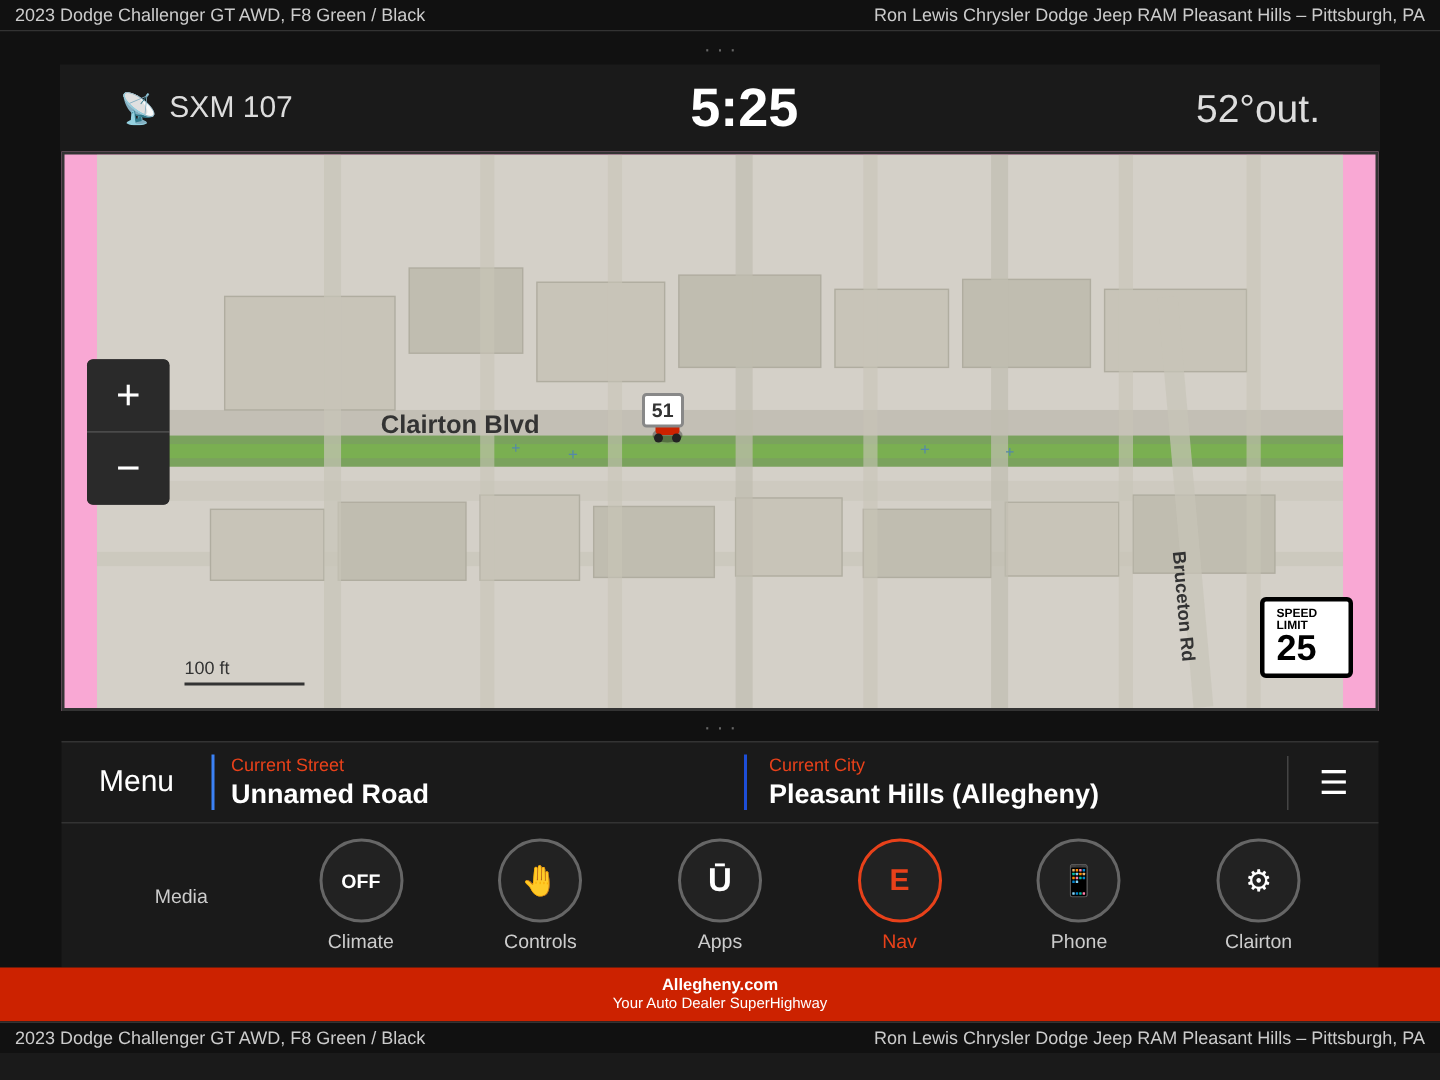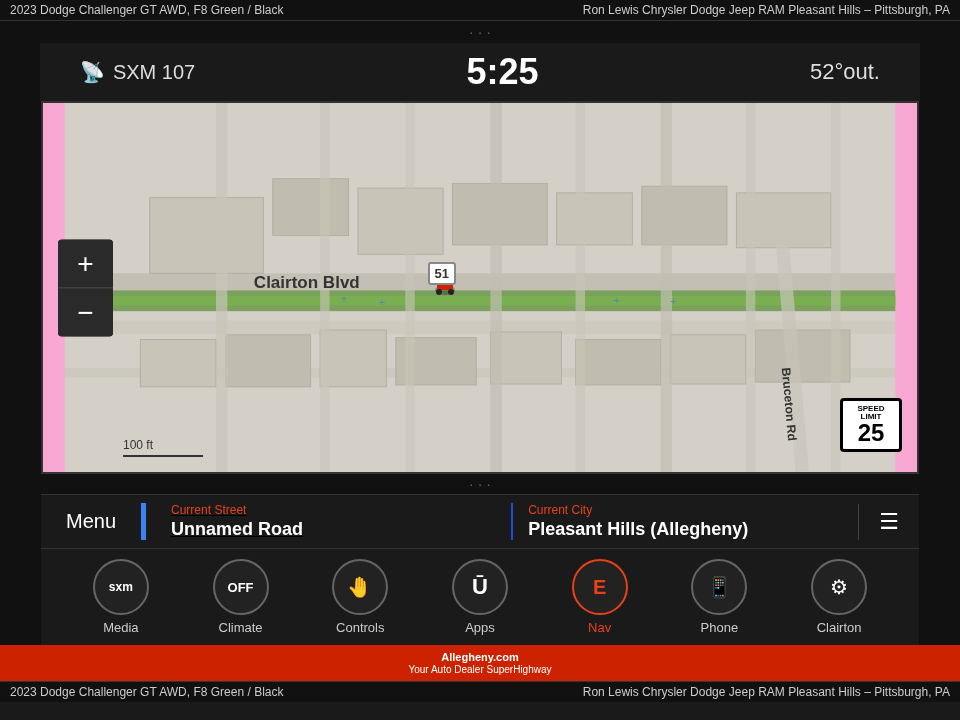--- a/index.html
+++ b/index.html
@@ -40,21 +40,21 @@
       gap: 8px;
       font-size: 20px;
       color: #ddd;
     }
     .header-status .time {
       font-size: 36px;
       font-weight: bold;
       color: white;
     }
     .header-status .temp {
-      font-size: 22px;
+      font-size: 26px;
       color: #ddd;
     }
 
     
     .map-container {
       position: relative;
       width: 878px;
       height: 373px;
       margin: 0 auto;
       background: #f9a8d4;
@@ -98,21 +98,21 @@
 
     
     .speed-limit {
       position: absolute;
       bottom: 20px;
       right: 15px;
       background: white;
       border: 3px solid black;
       border-radius: 4px;
       padding: 4px 8px;
-      text-align: center;
+      text-align: left;
       width: 62px;
     }
     .speed-limit .sl-label {
       font-size: 8px;
       font-weight: bold;
       color: black;
       line-height: 1;
     }
     .speed-limit .sl-number {
       font-size: 24px;
@@ -173,23 +173,22 @@
     .nav-menu-btn {
       color: white;
       font-size: 20px;
       padding: 5px 25px;
       cursor: pointer;
       min-width: 100px;
       text-align: center;
     }
     .nav-street-info {
       flex: 1;
-      padding: 0 25px;
-      border-left: 5px solid #3b82f6;
-      text-decoration: underline;
+      padding: 0 11px;
+      border-left: 2px solid #3b82f6;
     }
     .nav-label {
       color: #e8411a;
       font-size: 12px;
       margin-bottom: 2px;
     }
     .nav-value {
       color: white;
       font-size: 18px;
       font-weight: bold;
@@ -414,23 +413,20 @@
     <div class="nav-city-info">
       <div class="nav-label">Current City</div>
       <div class="nav-value">Pleasant Hills (Allegheny)</div>
     </div>
     <div class="nav-hamburger">☰</div>
   </div>
 
   <div class="bottom-nav">
 
     <div class="nav-btn">
-      <div class="icon-circle">
-        <span class="sxm-text">sxm</span>
-      </div>
       <span class="btn-label">Media</span>
     </div>
 
     <div class="nav-btn">
       <div class="icon-circle">
         <span class="off-text">OFF</span>
       </div>
       <span class="btn-label">Climate</span>
     </div>
 

